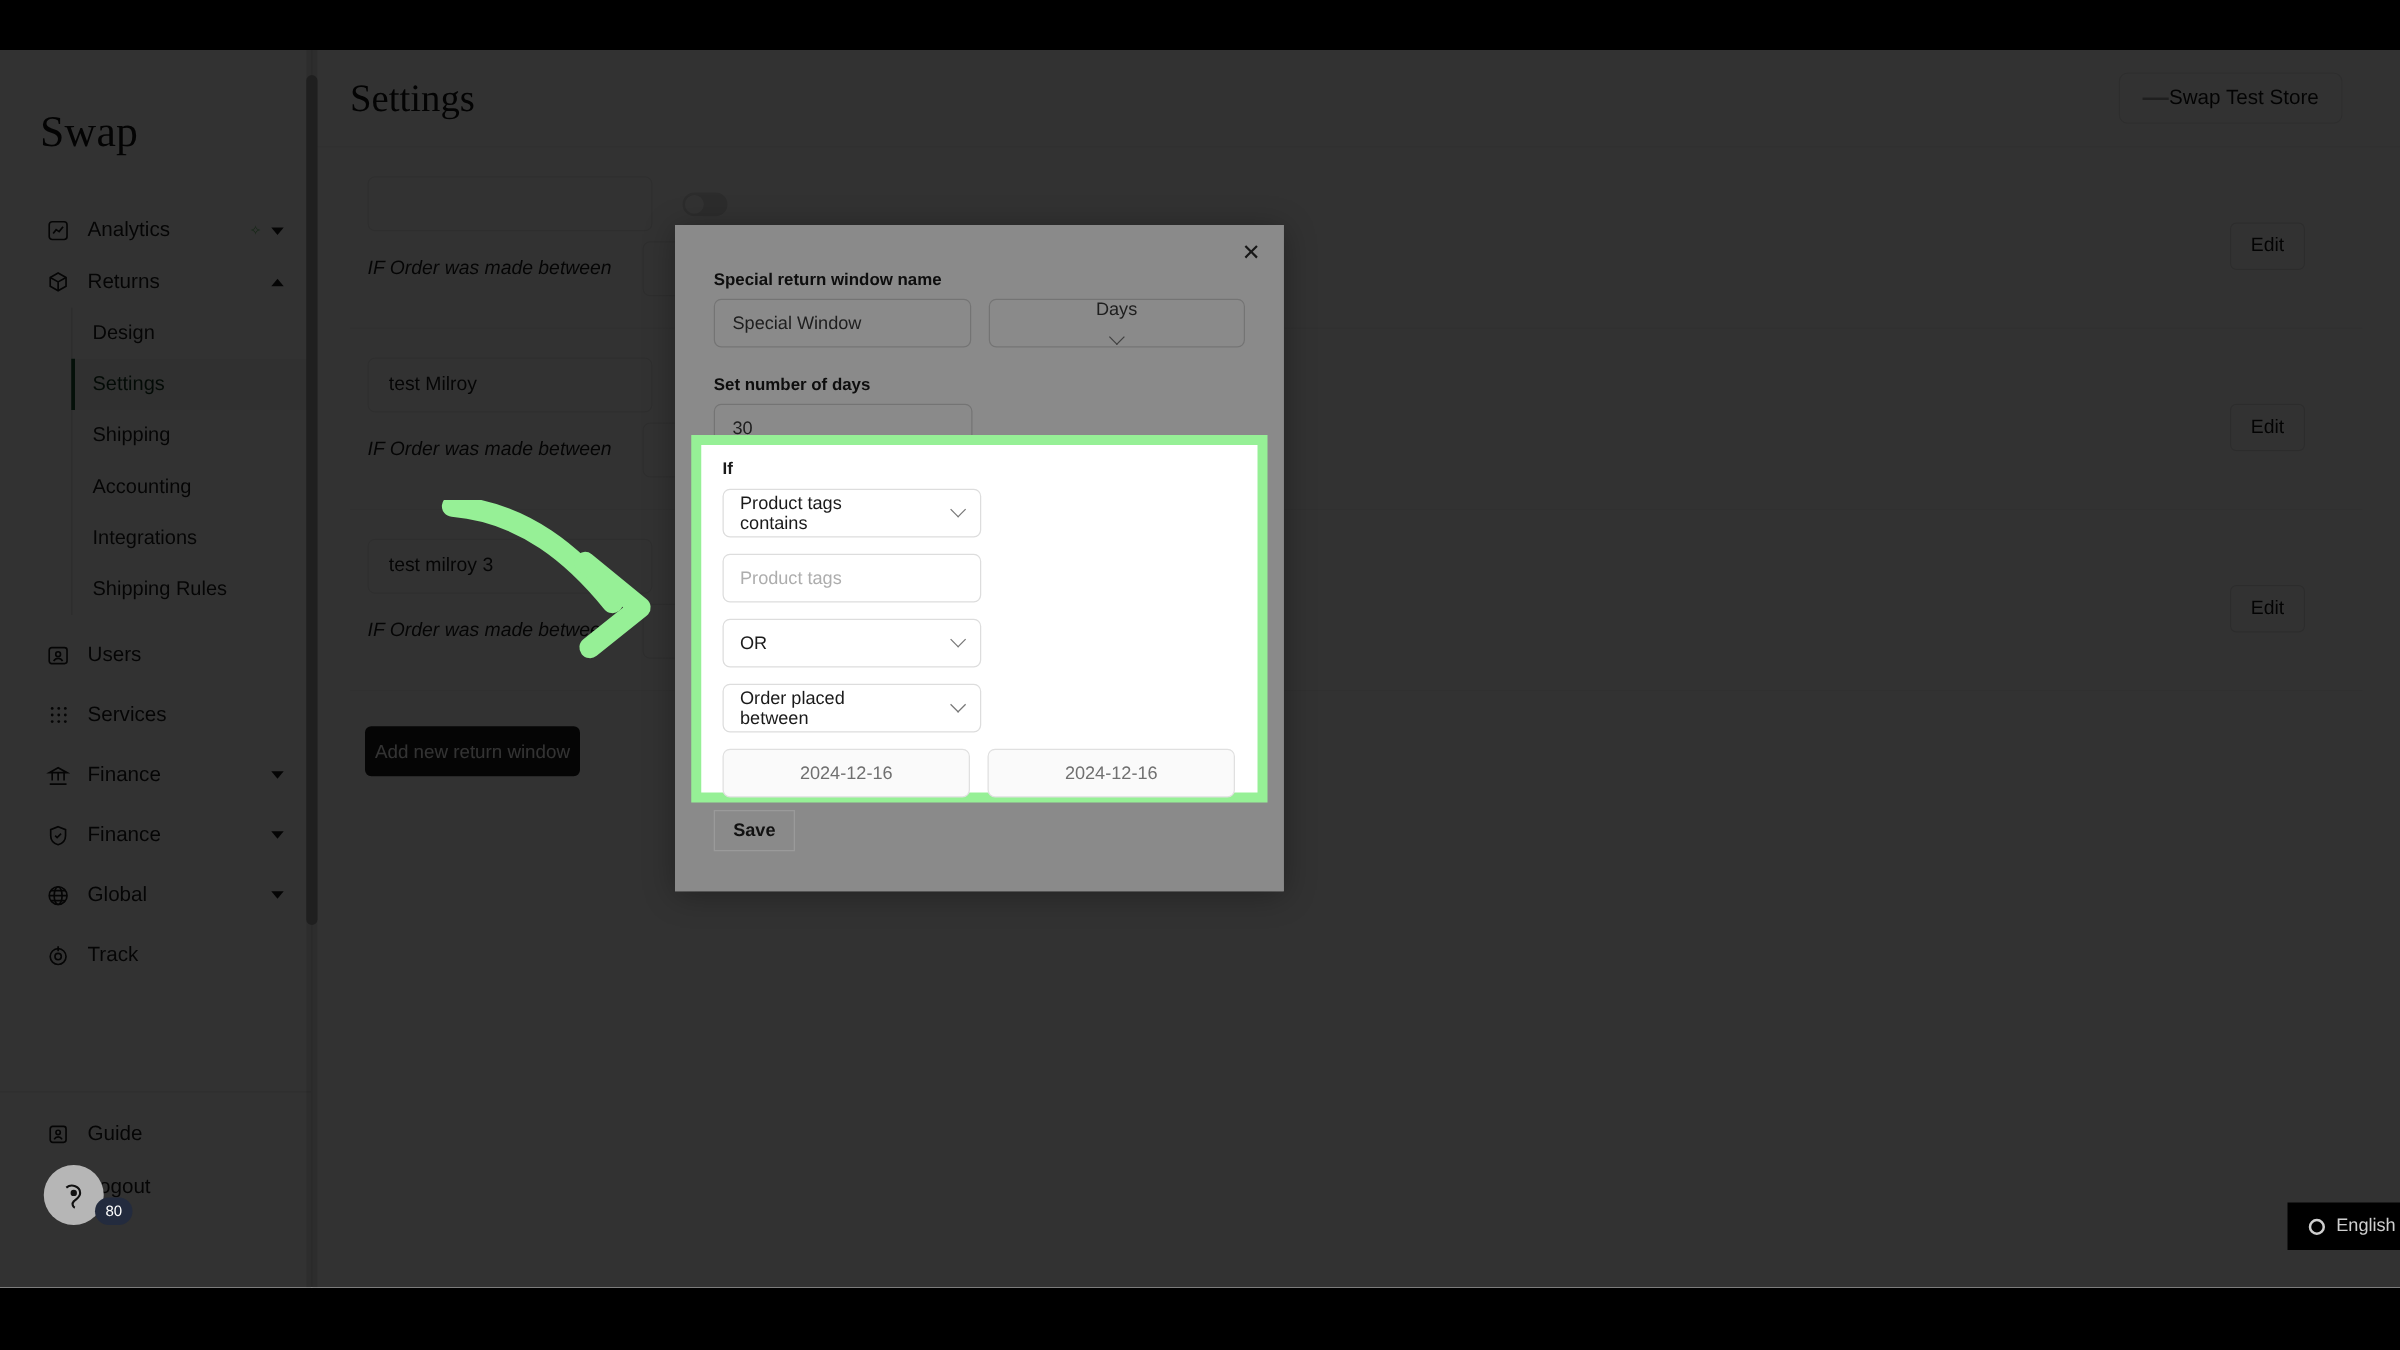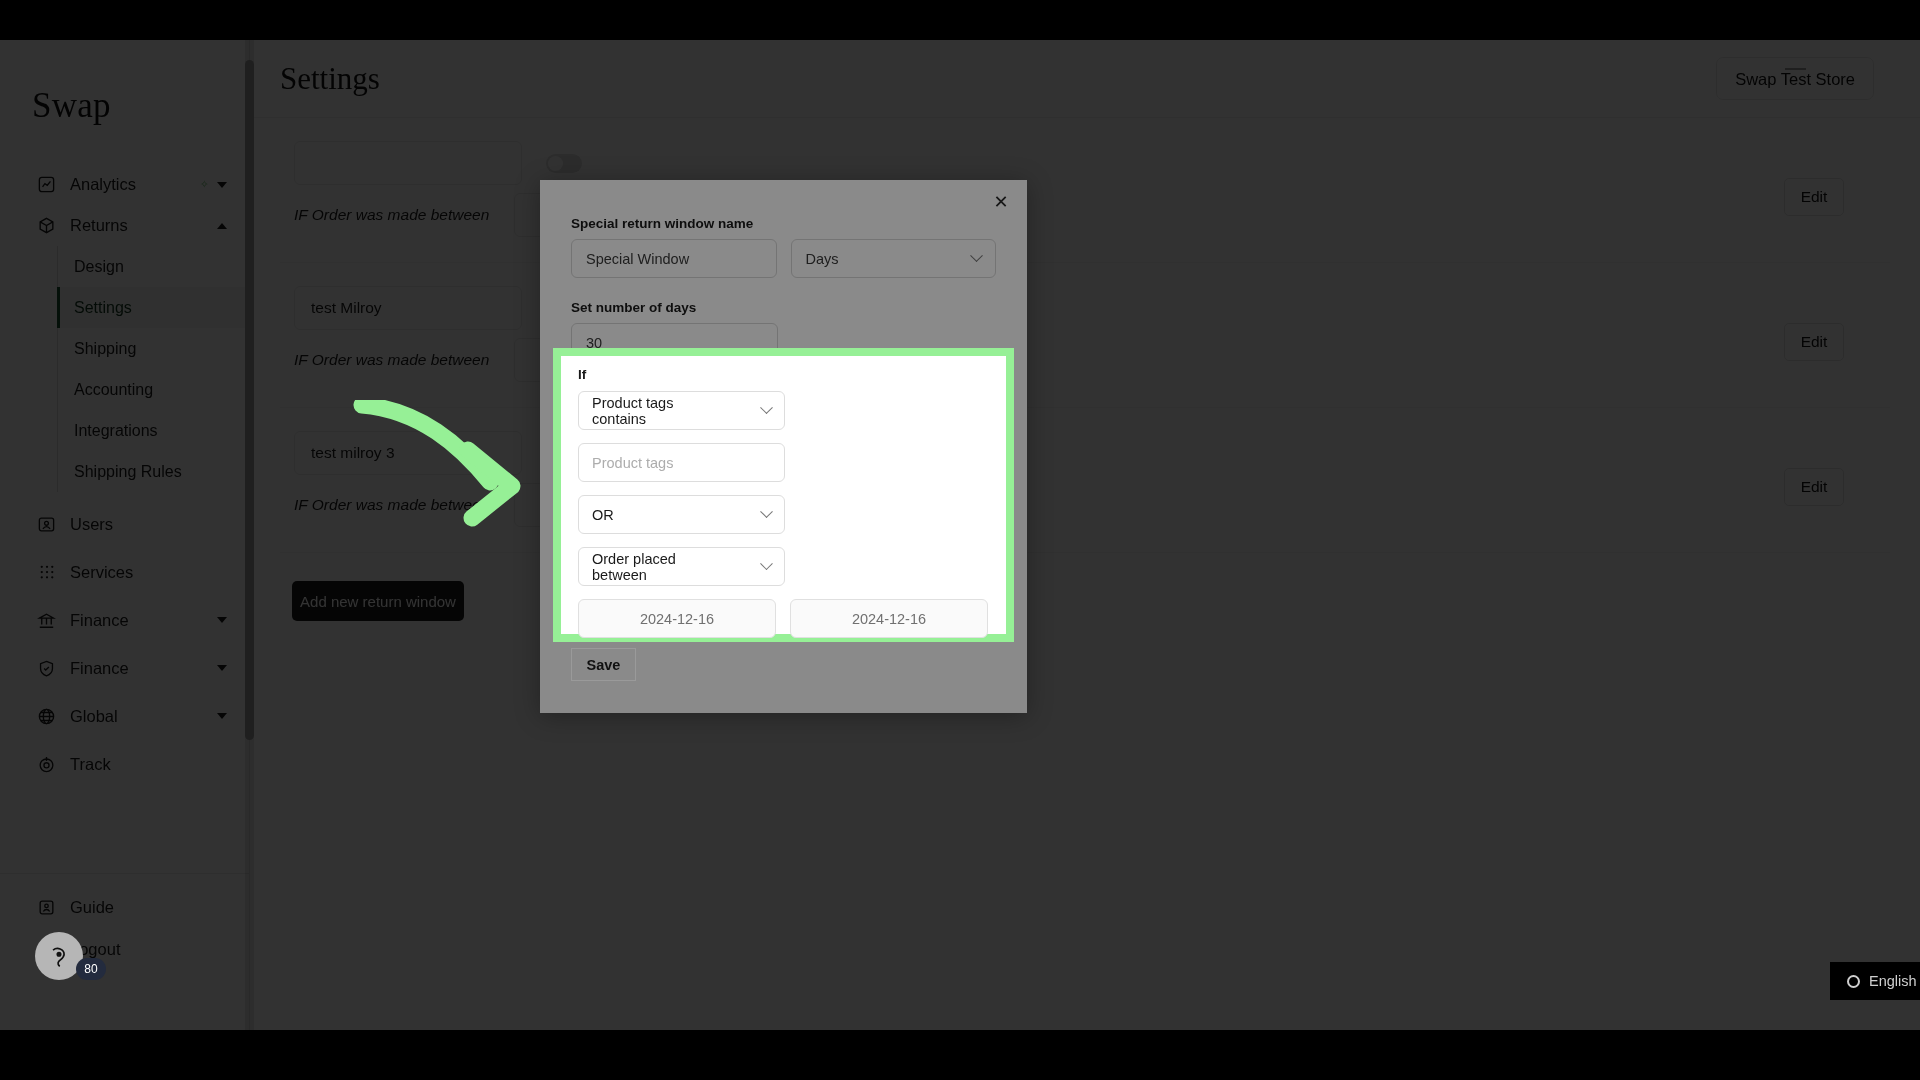--- a/index.html
+++ b/index.html
@@ -144,21 +144,20 @@
     color: #111;
   }
   #store-pill {
     display: flex; align-items: center;
     border: 1px solid #e2e2e2;
     border-radius: 7px;
     padding: 10px 18px;
     font-size: 16.5px;
     color: #111;
     background: #fbfbfb;
-    flex-direction: column;
   }
   .store-dash {
     display: inline-block;
     width: 21px; height: 2px;
     background: #9a9a9a;
   }
 
   
   #rules { padding: 0 30px; }
   .rule-card {
@@ -259,21 +258,21 @@
     border: 1px solid #d7d7d7;
     border-radius: 6px;
     display: flex; align-items: center;
     padding: 0 14px;
     font-size: 14.5px;
     color: #3a3a3a;
     background: #fff;
   }
   .sel-input { justify-content: space-between; }
   .w-left { width: 207px; }
-  .w-right { width: 207px; }
+  .w-right { width: 207px; flex-direction: column; }
   .chev {
     width: 9px; height: 9px;
     border-right: 1.5px solid #777;
     border-bottom: 1.5px solid #777;
     transform: rotate(45deg) translate(-2px,-2px);
   }
   .gap-18 { height: 22px; }
 
   
   #green-panel {

